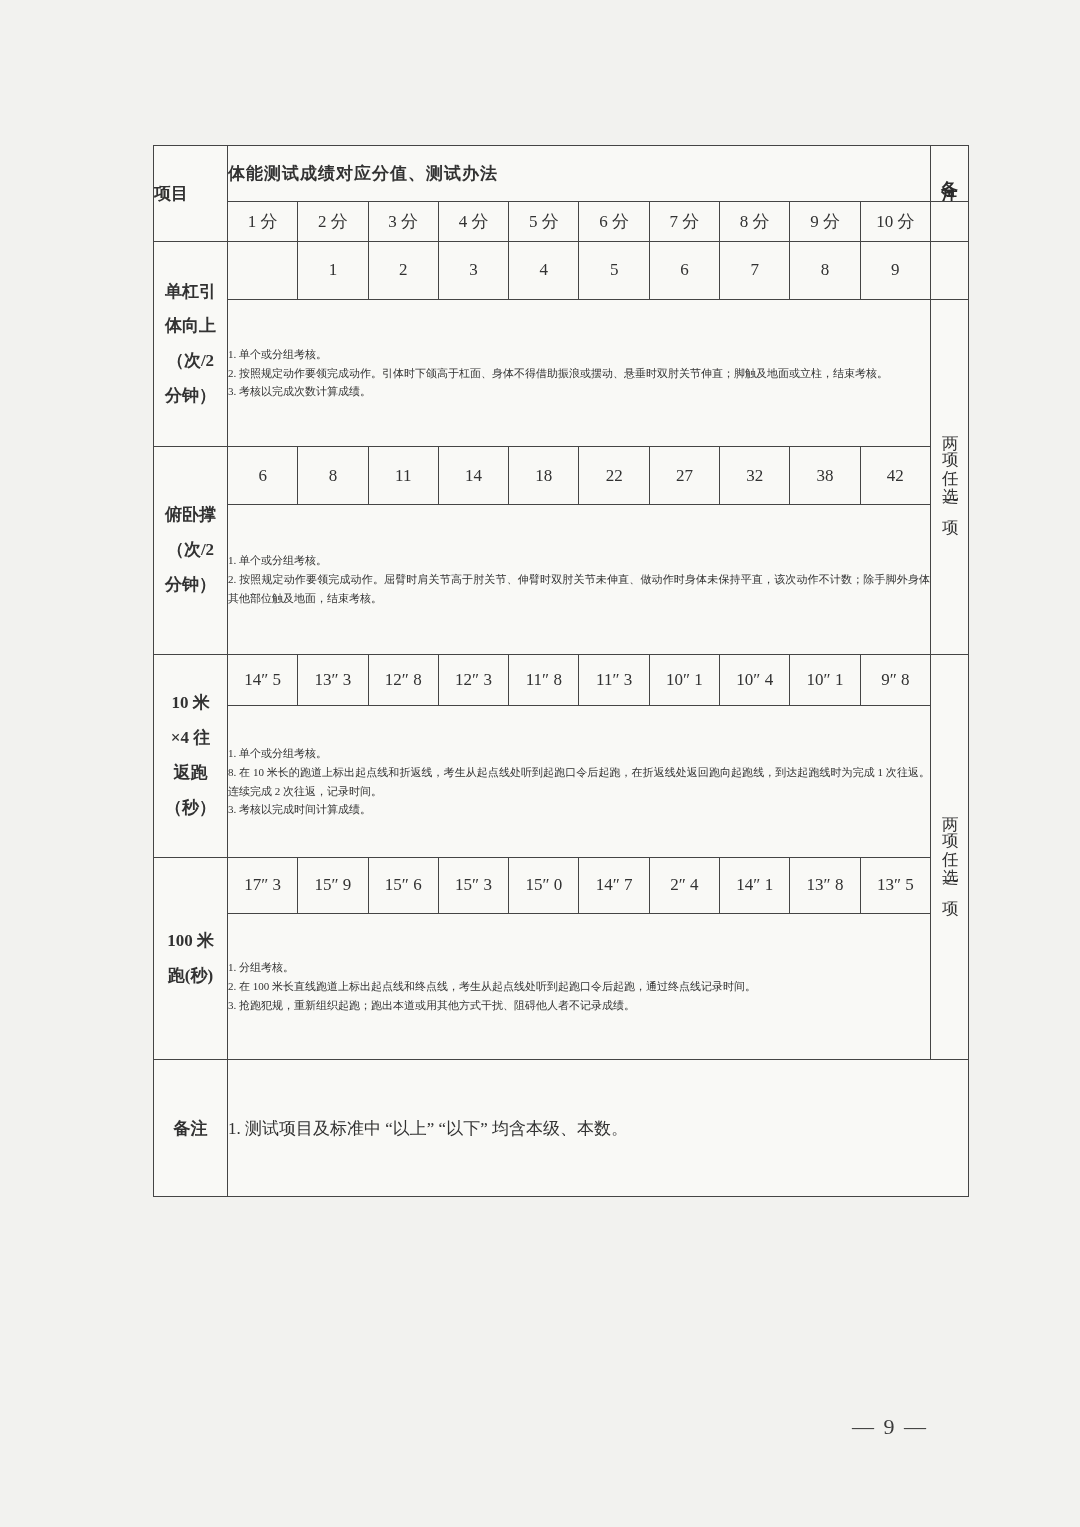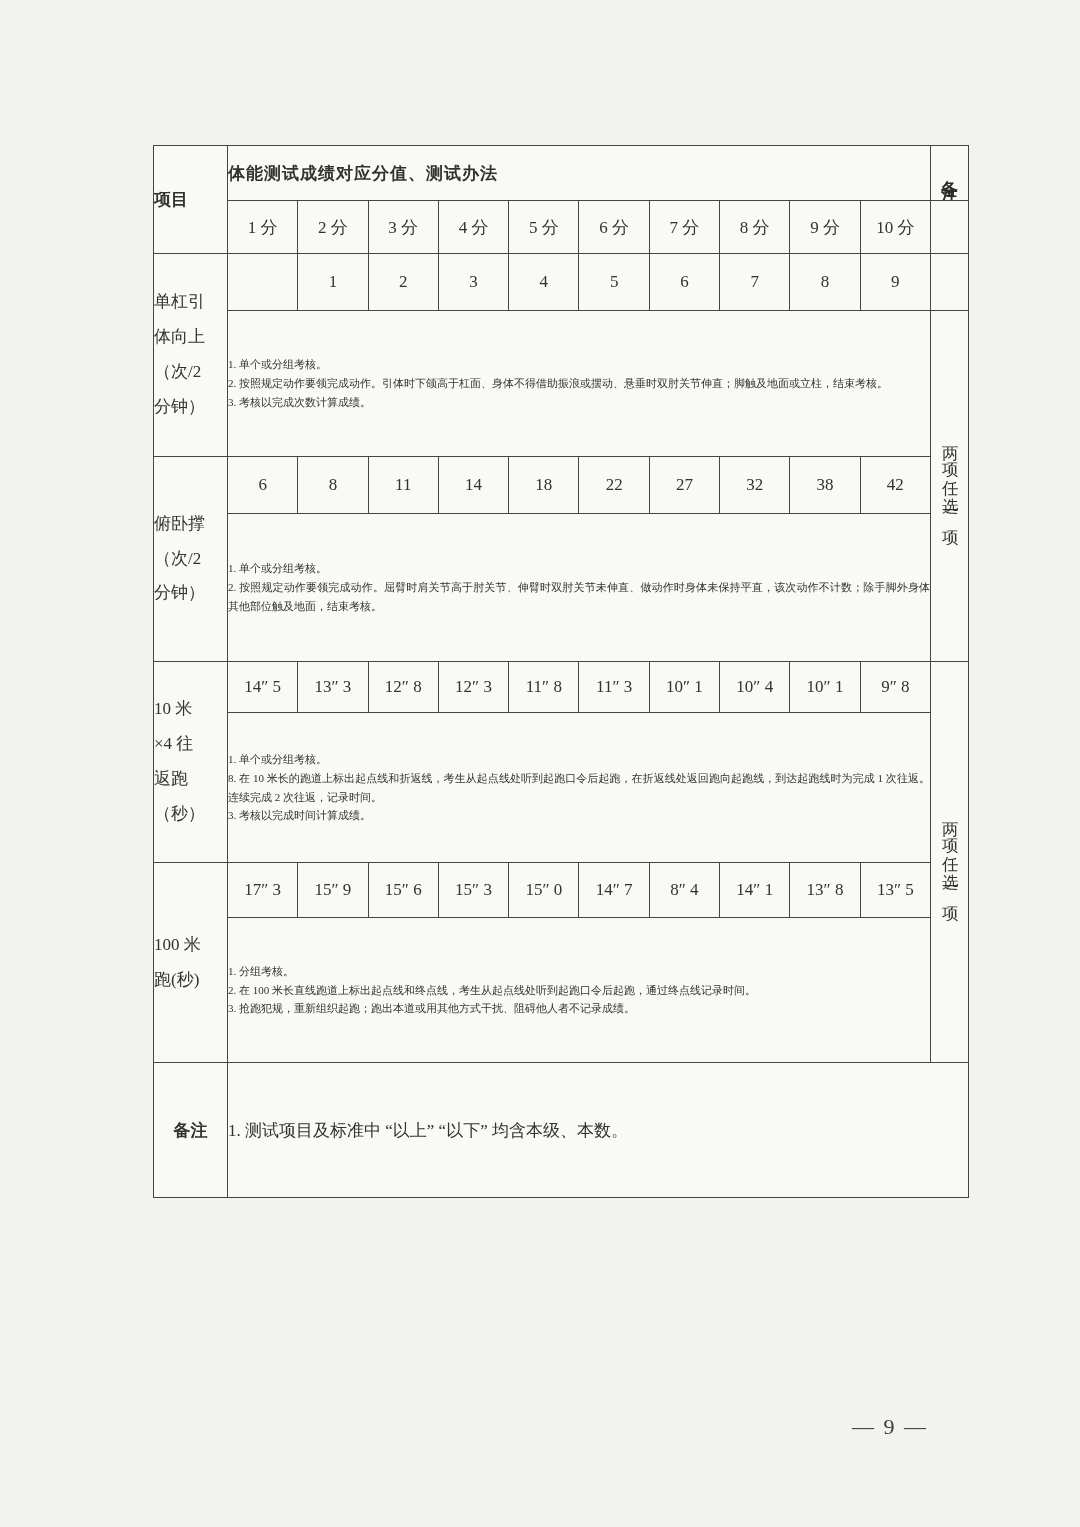--- a/index.html
+++ b/index.html
@@ -23,21 +23,21 @@
     vertical-align:middle;
     font-size:17px;
     color:#323232;
     overflow:hidden;
   }
   td.corner{font-weight:bold;font-size:17.5px;color:#2b2b2b;}
   td.main-header{font-weight:bold;font-size:18.5px;letter-spacing:1px;color:#2b2b2b;}
   td.score-h{text-align:center;}
   td.val{text-align:center;}
   td.item-name{
-    font-weight:normal;
+    font-weight:bold;text-align:center;
     white-space:pre-line;line-height:2.05;
     font-size:17px;color:#2b2b2b;
   }
   td.method-cell{
     vertical-align:middle;
     padding:5px 9px 5px 9px;
   }
   .method-line{
     text-align:justify;
     line-height:1.7;
@@ -81,21 +81,21 @@
       <col style="width:38px">
     </colgroup>
 
     <tbody>
         <tr style="height:55px">
       <td class="corner" rowspan="2">项目</td>
       <td class="main-header" colspan="10">体能测试成绩对应分值、测试办法</td>
       <td class="remark-cell"><span class="v-text tight">备注</span></td>
     </tr>
 
-    <tr style="height:53px">
+    <tr style="height:40px">
       <td class="score-h">1 分</td>
       <td class="score-h">2 分</td>
       <td class="score-h">3 分</td>
       <td class="score-h">4 分</td>
       <td class="score-h">5 分</td>
       <td class="score-h">6 分</td>
       <td class="score-h">7 分</td>
       <td class="score-h">8 分</td>
       <td class="score-h">9 分</td>
       <td class="score-h">10 分</td>
@@ -180,21 +180,21 @@
 
     <tr style="height:55px">
       <td class="item-name" rowspan="2">100 米
 跑(秒)</td>
       <td class="val">17″ 3</td>
       <td class="val">15″ 9</td>
       <td class="val">15″ 6</td>
       <td class="val">15″ 3</td>
       <td class="val">15″ 0</td>
       <td class="val">14″ 7</td>
-      <td class="val">8″ 4</td>
+      <td class="val">2″ 4</td>
       <td class="val">14″ 1</td>
       <td class="val">13″ 8</td>
       <td class="val">13″ 5</td>
     </tr>
 
     <tr style="height:145px">
       <td class="method-cell" colspan="10">
         <div class="method-line">1. 分组考核。</div>
         <div class="method-line">2. 在 100 米长直线跑道上标出起点线和终点线，考生从起点线处听到起跑口令后起跑，通过终点线记录时间。</div>
         <div class="method-line">3. 抢跑犯规，重新组织起跑；跑出本道或用其他方式干扰、阻碍他人者不记录成绩。</div>

